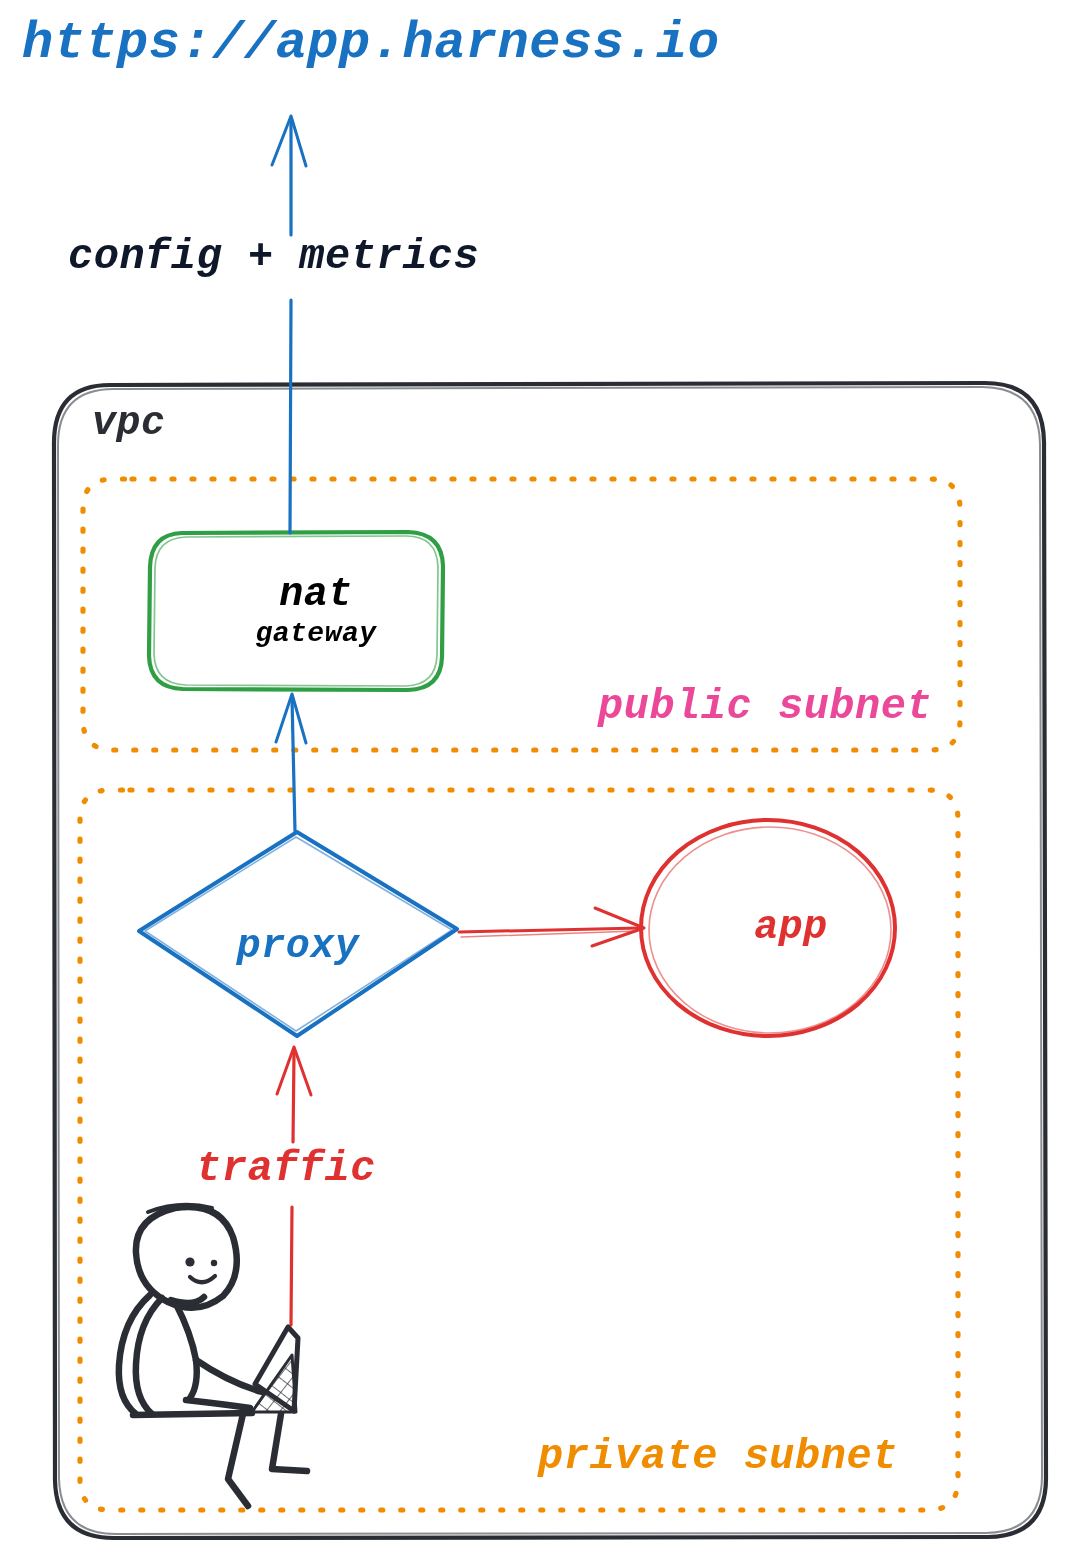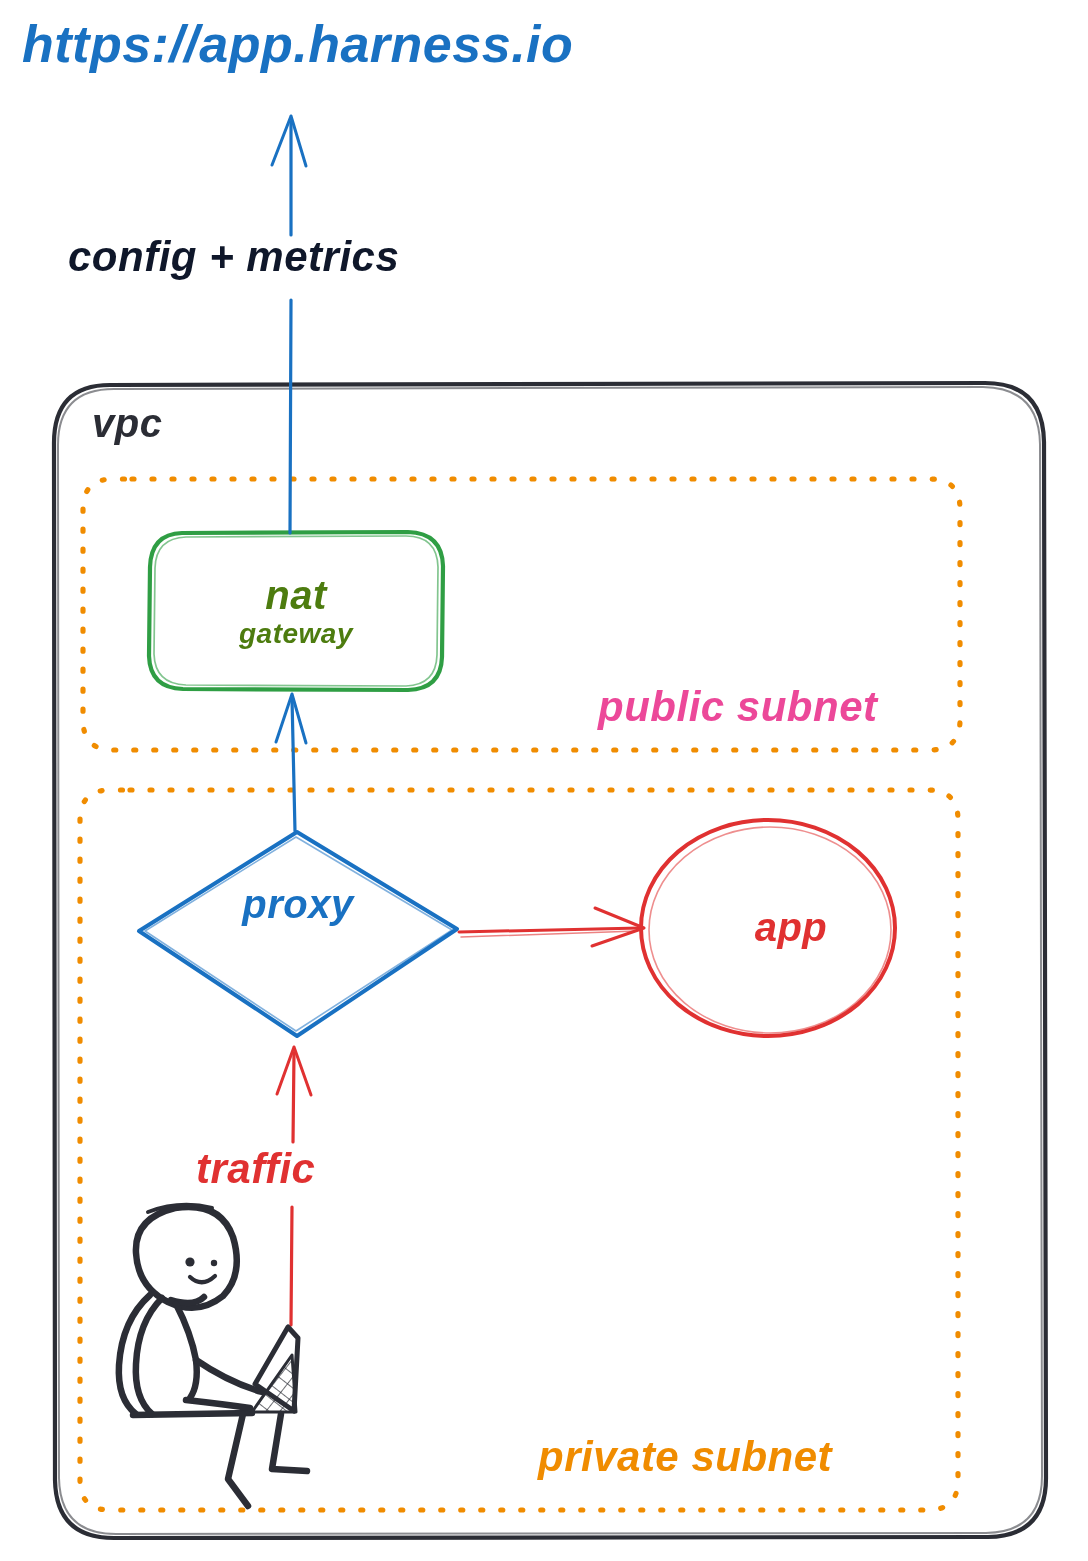--- a/index.html
+++ b/index.html
@@ -18,21 +18,21 @@
     overflow: hidden;
   }
   svg.diagram {
     position: absolute;
     top: 0;
     left: 0;
     width: 1088px;
     height: 1561px;
   }
   .hand-text {
-    font-family: Liberation Sans, sans-serif;
+    font-family: Liberation Mono, monospace;
     font-weight: 700;
     font-style: italic;
     letter-spacing: 0.5px;
   }
 </style>
 </head>
 <body>
 
 <div id="canvas-root">
 
@@ -140,26 +140,26 @@
   <div class="hand-text" style="position:absolute; left:68px; top:233px; font-size:42px; color:#0f172a; white-space:nowrap;">config + metrics</div>
 
   <div class="hand-text" style="position:absolute; left:64px; top:401px; font-size:40px; color:#2b2d35; white-space:nowrap;margin-left:28px;">vpc</div>
 
   <div class="hand-text" style="position:absolute; left:598px; top:683px; font-size:42px; color:#ec4899; white-space:nowrap;">public subnet</div>
 
   <div class="hand-text" style="position:absolute; left:538px; top:1433px; font-size:42px; color:#f08c00; white-space:nowrap;">private subnet</div>
 
   <div style="position:absolute; left:149px; top:532px; width:294px; height:158px;
               display:flex; flex-direction:column; align-items:center; justify-content:center;
-              color:#4d7c0f; line-height:1.12;">
+              color:#000000; line-height:1.12;padding-left:20px;">
     <span class="hand-text" style="font-size:40px;">nat</span>
     <span class="hand-text" style="font-size:28px;">gateway</span>
   </div>
 
-  <div class="hand-text" style="position:absolute; left:139px; top:882px; width:318px; text-align:center;
+  <div class="hand-text" style="position:absolute; left:139px; top:924px; width:318px; text-align:center;
               font-size:40px; color:#1971c2;">proxy</div>
 
   <div class="hand-text" style="position:absolute; left:664px; top:905px; width:254px; text-align:center;
               font-size:40px; color:#e03131;">app</div>
 
   <div class="hand-text" style="position:absolute; left:196px; top:1145px; font-size:42px; color:#e03131; white-space:nowrap;">traffic</div>
 
 </div>
 
 </body></html>

